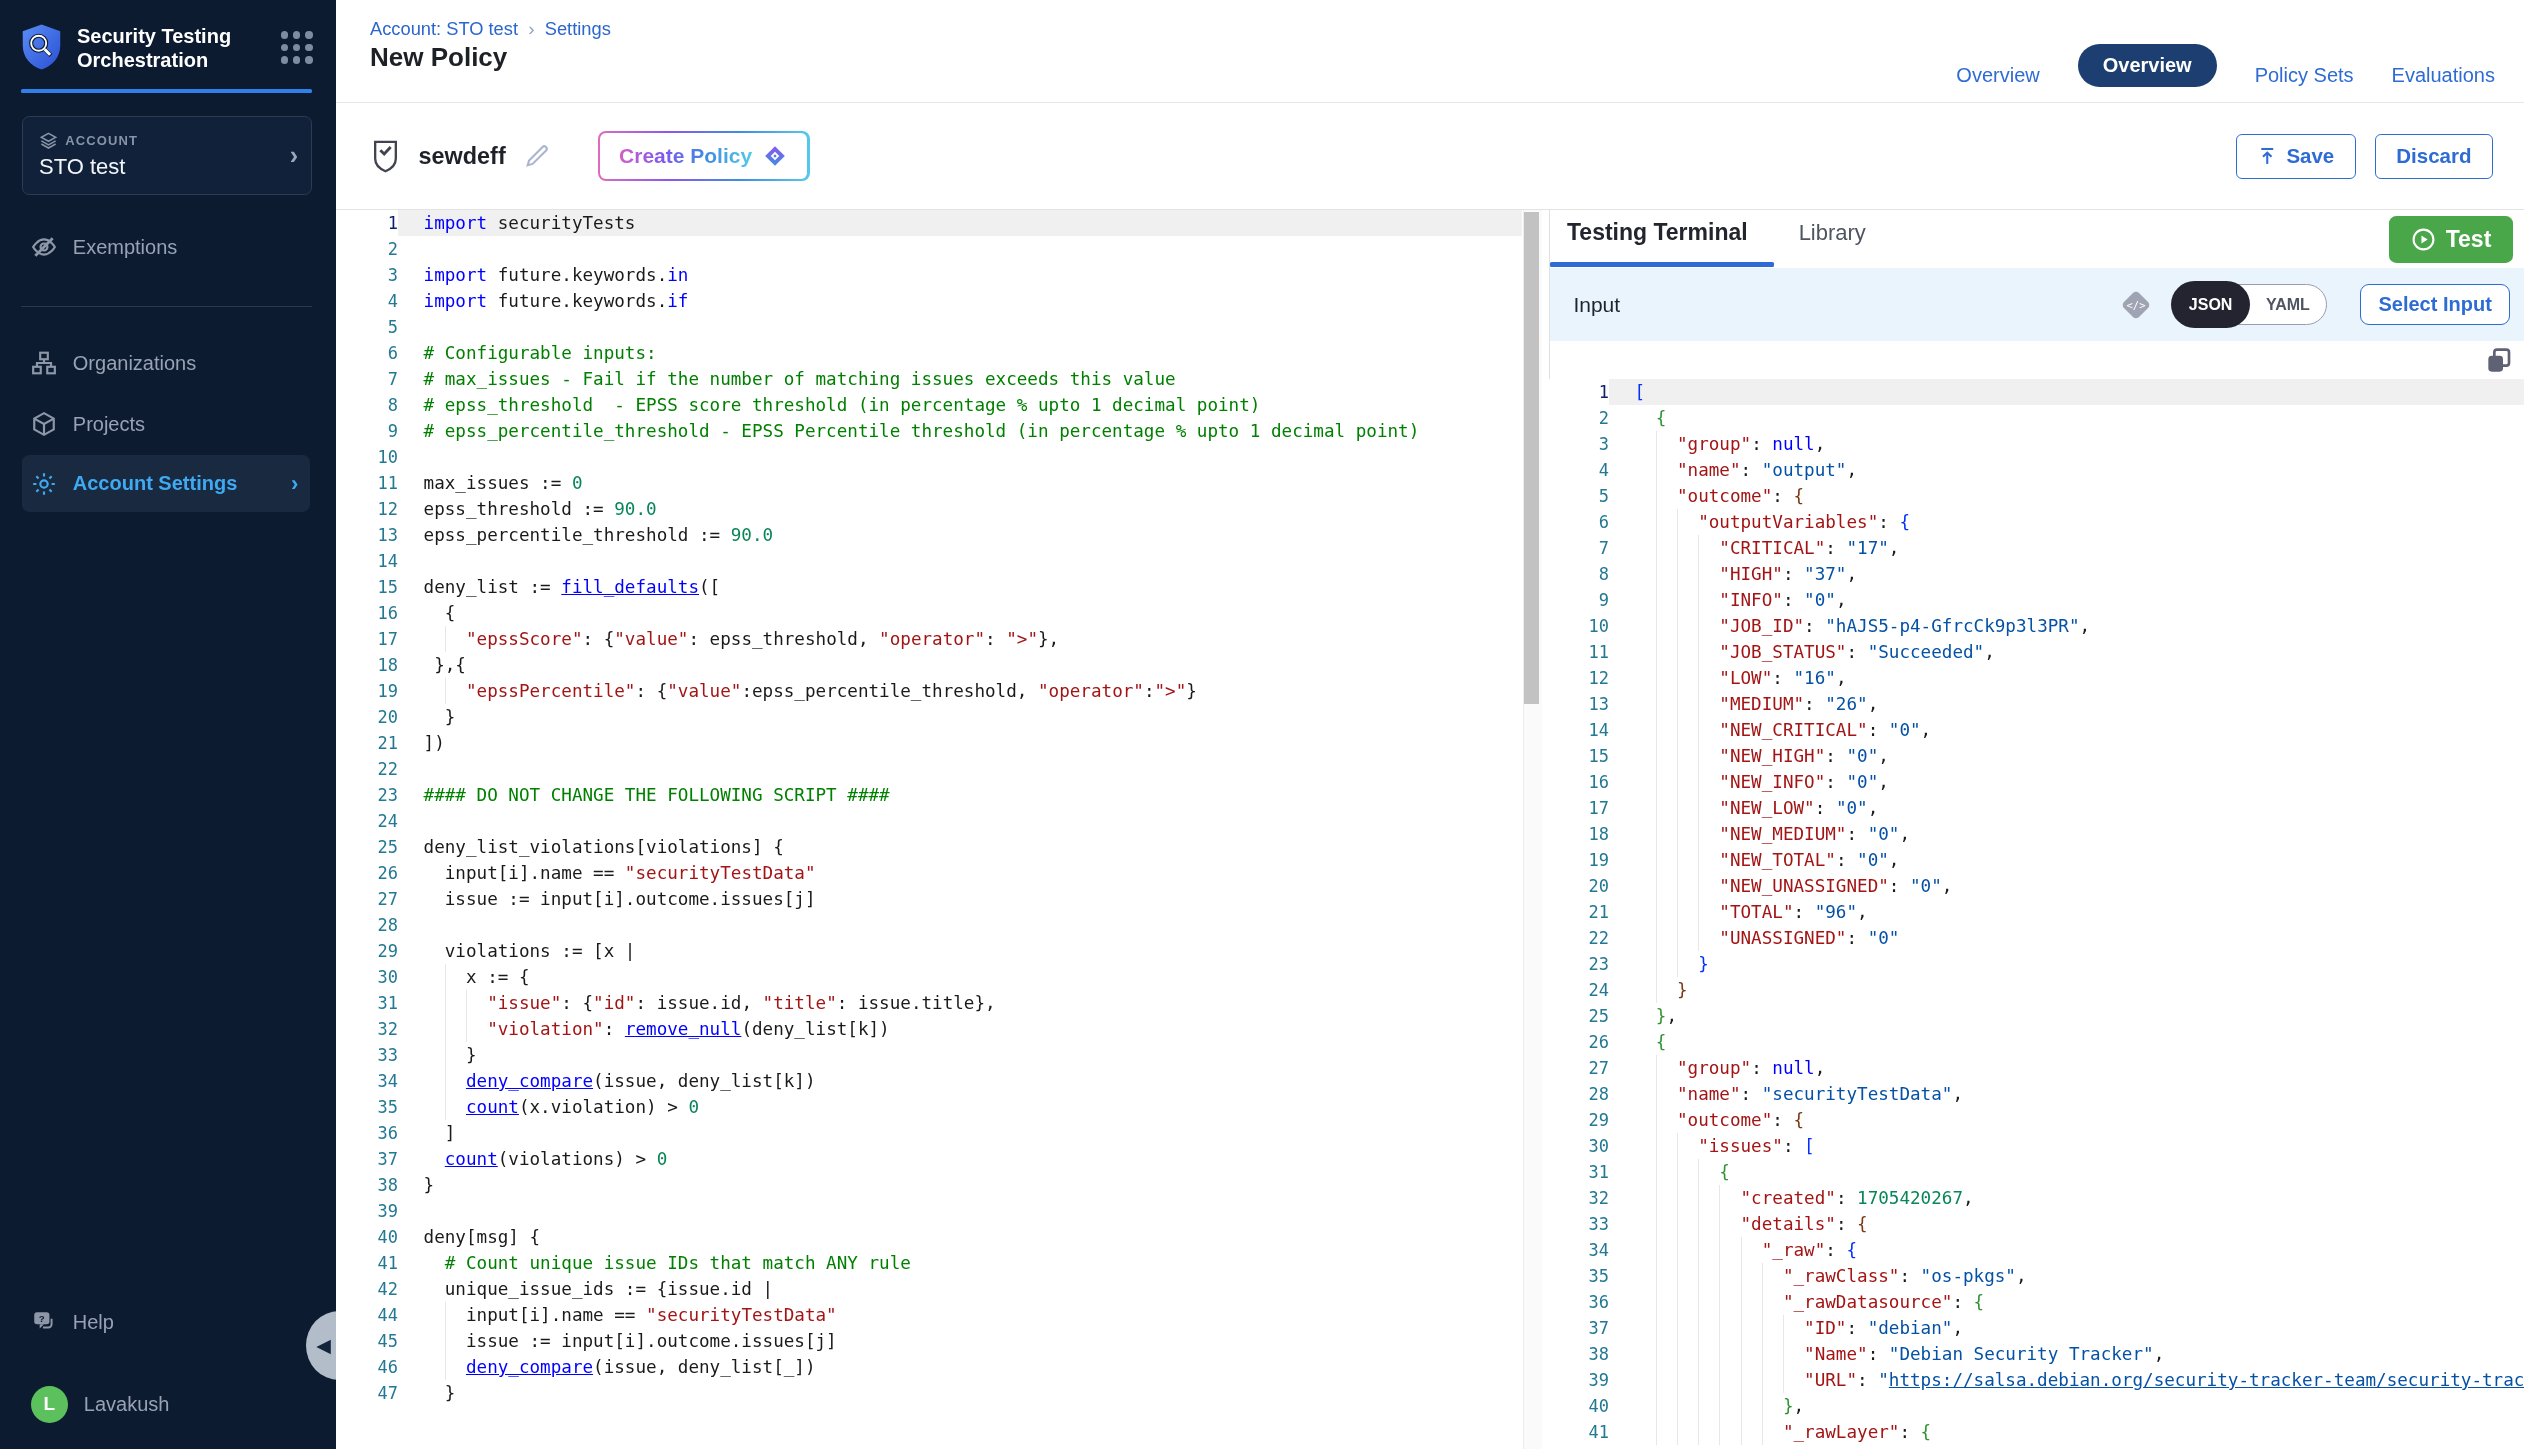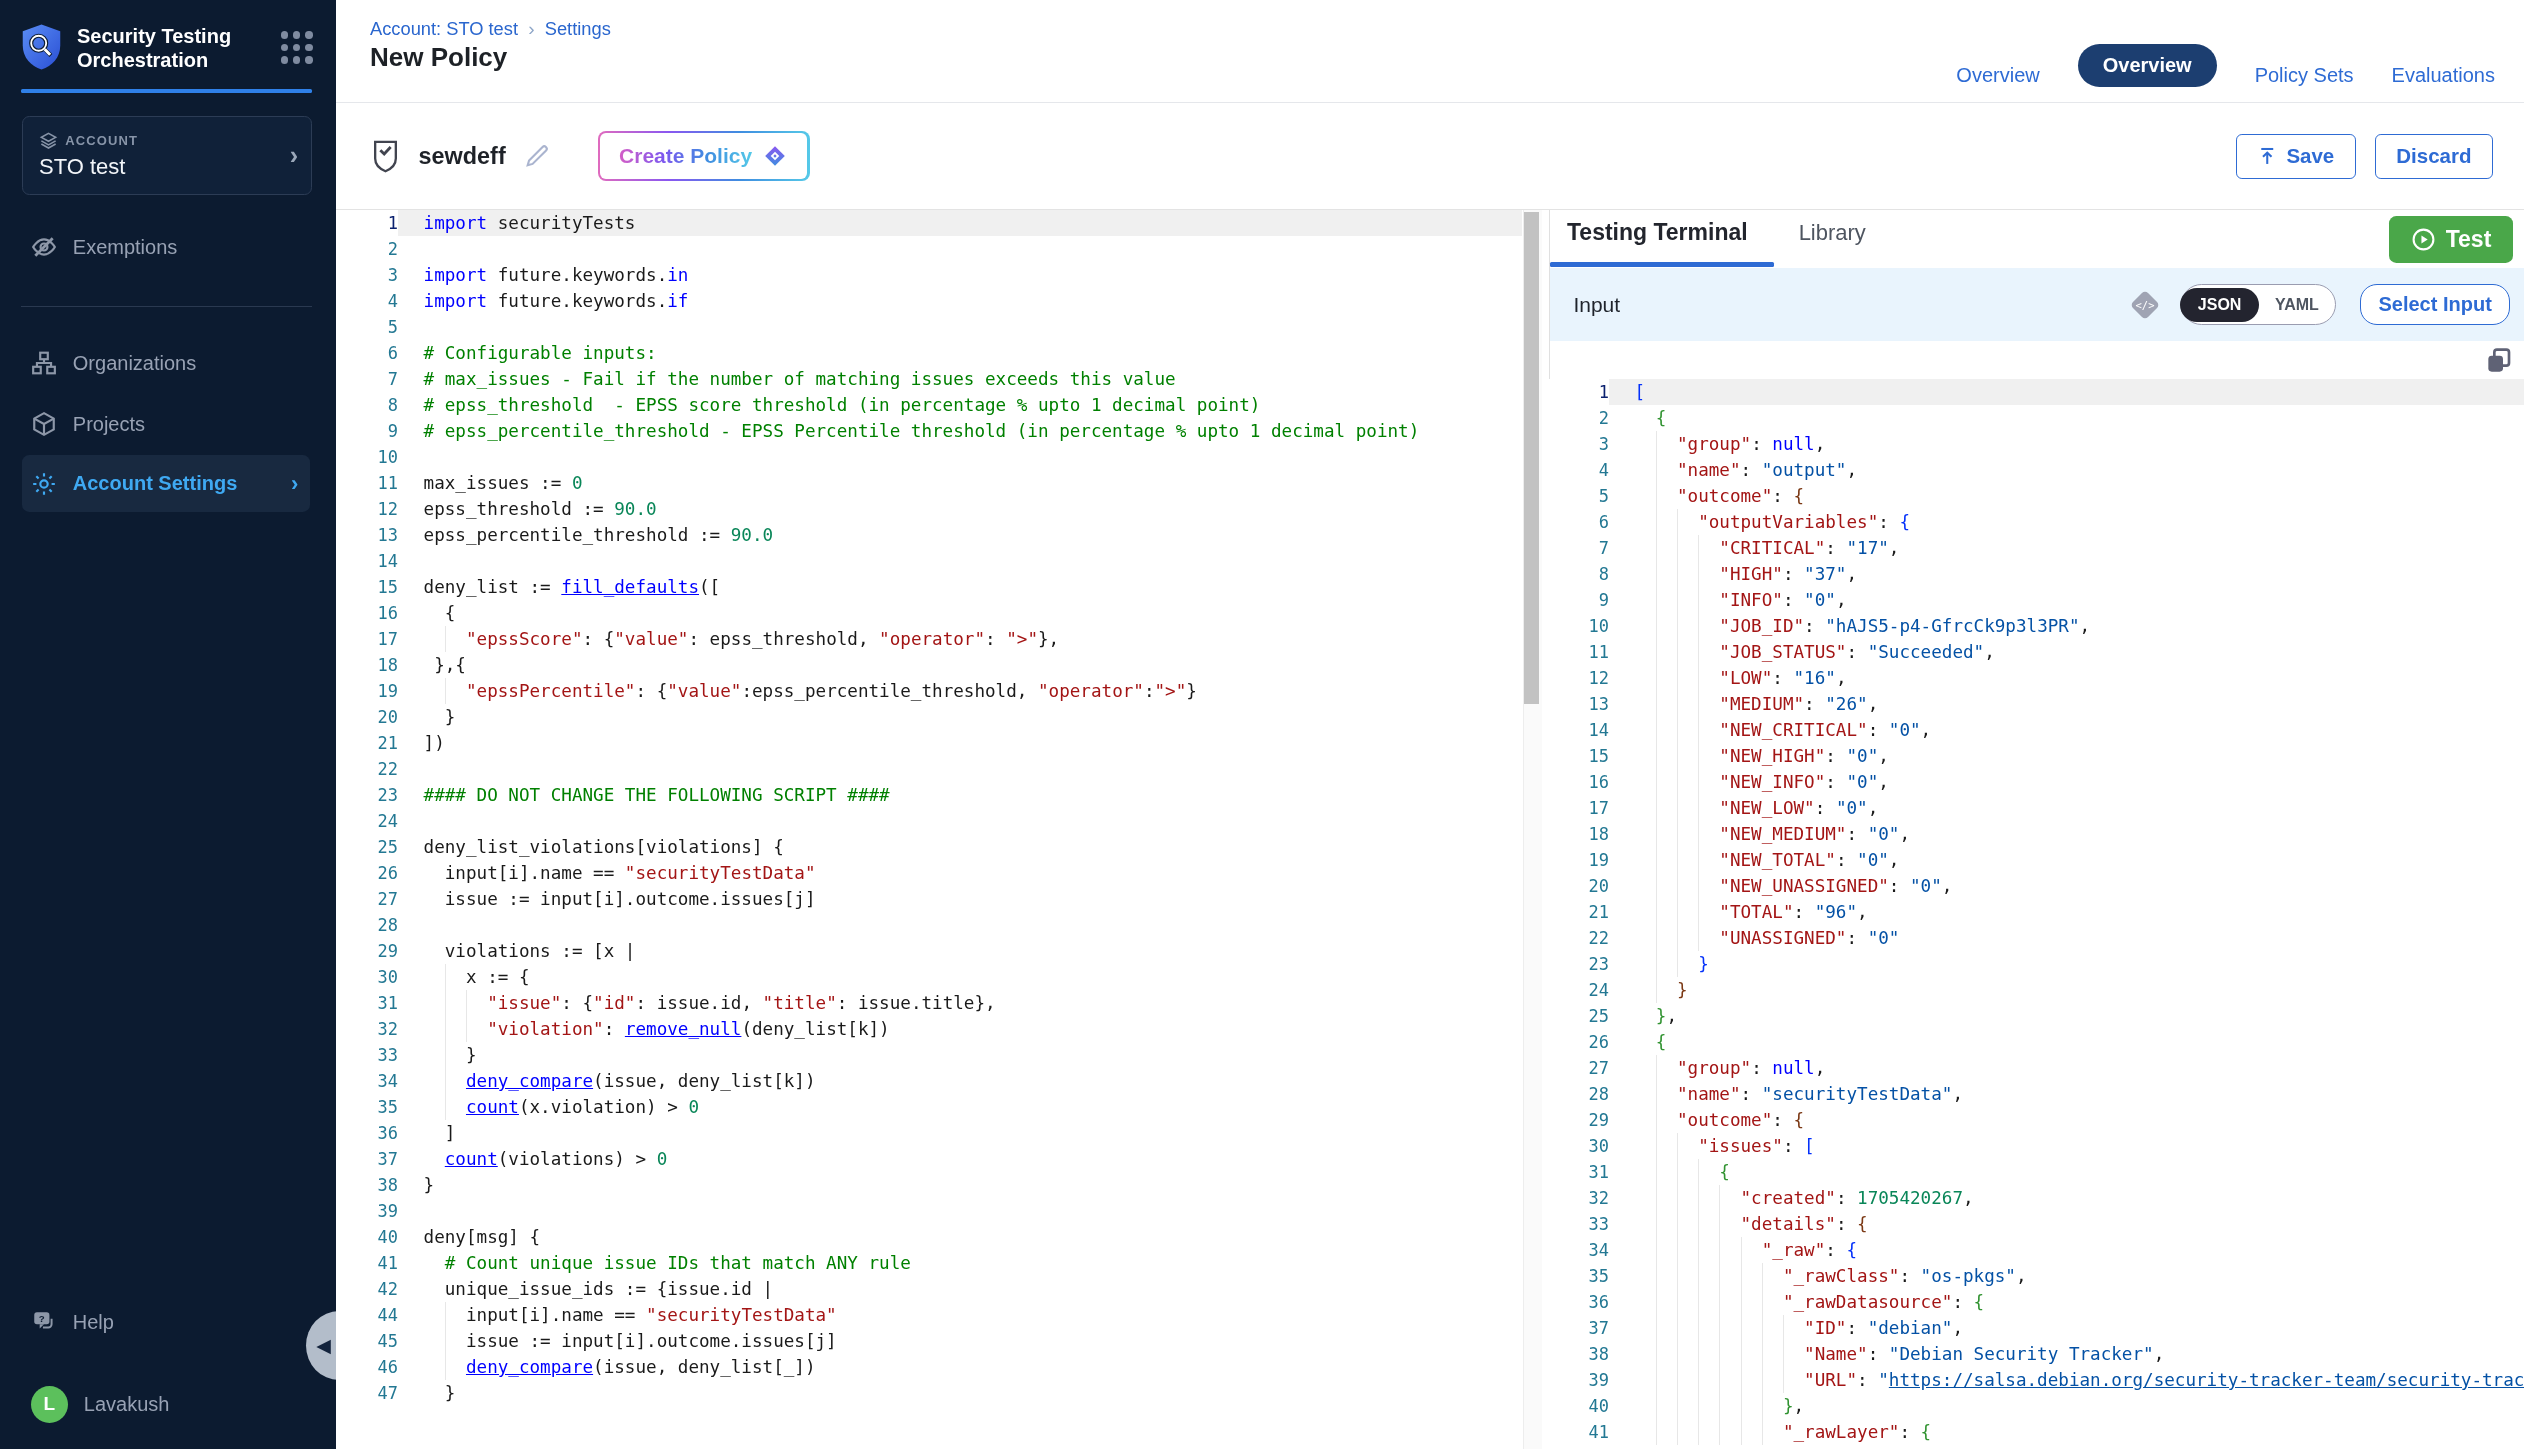--- a/index.html
+++ b/index.html
@@ -76,24 +76,24 @@
   #terminal{left:1549px;top:210px;width:976px;height:1240px;background:#fff;border-left:0.7px solid #e0e0e0;box-sizing:border-box;}
   .term-tabs{left:1567px;top:219px;display:flex;gap:51px;align-items:center;}
   .tab-active{font-size:23px;font-weight:bold;color:#22252d;cursor:pointer;}
   .tab{font-size:22px;color:#4e5560;cursor:pointer;}
   .tab-underline{left:1550px;top:262px;width:224px;height:5.1px;background:#2e6bd4;border-radius:1.5px;}
   .test-btn{right:11.7px;top:216px;background:#4aa749;border-radius:7.3px;color:#fff;font-size:23px;font-weight:bold;
             padding:10.2px 22px;display:flex;align-items:center;gap:10.2px;cursor:pointer;}
   .input-bar{left:1550px;top:268px;width:975px;height:73px;background:#e9f4fd;display:flex;align-items:center;box-sizing:border-box;padding:0 14.6px 0 23.4px;}
   .input-label{font-size:21px;color:#1f232b;flex:1;}
   .fmt-toggle{display:flex;align-items:center;border:1.5px solid #9a9cb0;border-radius:731px;background:#fff;height:39px;margin-left:19px;cursor:pointer;}
-  .fmt-on{background:#23242f;color:#fff;font-weight:bold;font-size:16px;border-radius:731px;height:34px;
+  .fmt-on{background:#23242f;color:#fff;font-weight:bold;font-size:16px;border-radius:731px;height:47px;
           display:flex;align-items:center;padding:0 17.6px;margin:-1.5px 0 -1.5px -1.5px;}
   .fmt-off{color:#4e5560;font-weight:bold;font-size:16px;padding:0 16px;}
-  .select-input{margin-left:24px;border:1.5px solid #2e6bd4;border-radius:17px;background:#fff;color:#2e6bd4;
+  .select-input{margin-left:33px;border:1.5px solid #2e6bd4;border-radius:9px;background:#fff;color:#2e6bd4;
                 font-size:20px;font-weight:bold;padding:8px 17.6px;cursor:pointer;}
   .copy-btn{right:10.2px;top:345px;cursor:pointer;}
 </style>
 </head>
 <body>
 
 <div class="abs" id="sidebar">
   <div class="abs logo-row">
     <span>
       <svg width="45" height="50" viewBox="0 0 24 26">

